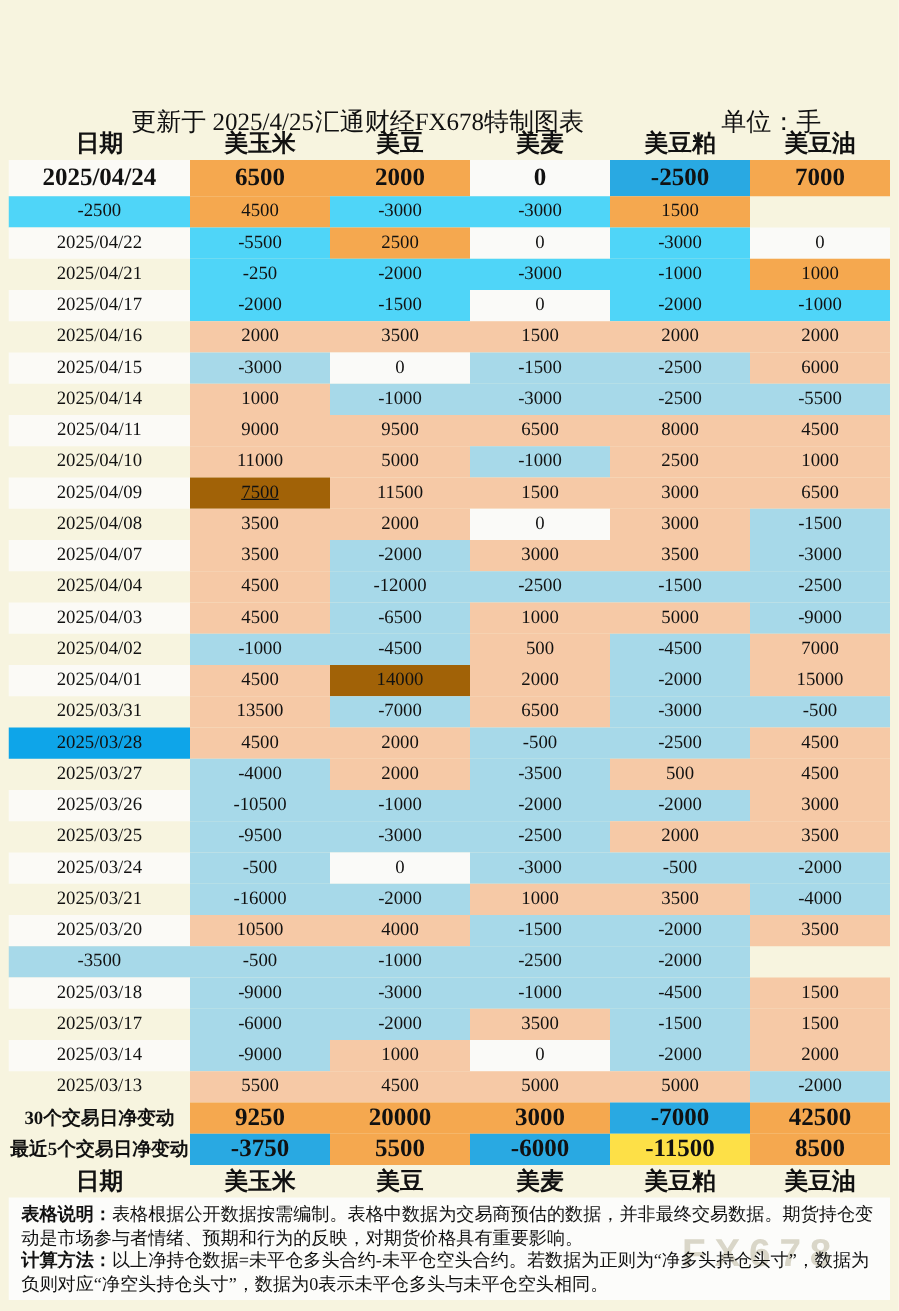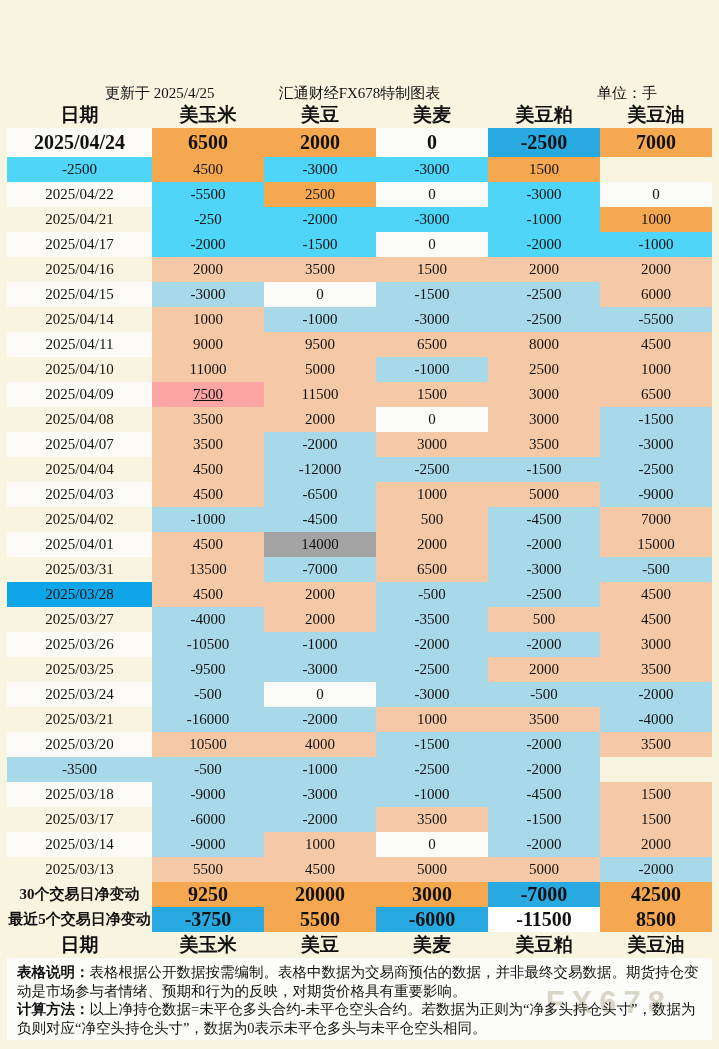--- a/index.html
+++ b/index.html
@@ -14,21 +14,21 @@
   .title-band{
     position:absolute;left:25px;top:28px;width:670px;height:52px;
     background:#FCFCFA;
     display:flex;align-items:center;justify-content:center;
     font-size:40px;font-weight:bold;white-space:nowrap;letter-spacing:0px;
   }
   .t-orange{color:#E8870E;}
   .t-blue{color:#35ACEE;}
   .subtitle-row{
     position:absolute;left:7px;top:84px;width:705px;height:18px;
-    font-size:15px;
+    font-size:20px;
   }
   .sub-updated{position:absolute;left:98px;top:0;}
   .sub-source{position:absolute;left:0;right:0;top:0;text-align:center;}
   .sub-unit{position:absolute;right:55px;top:0;}
   .tbl{
     position:absolute;left:7px;top:102px;width:705px;
     display:flex;flex-direction:column;
   }
   .row{
     display:grid;
@@ -154,21 +154,21 @@
       <div class="row data-row">
         <div class="cell">2025/04/10</div>
         <div class="cell" style="background: rgb(246, 201, 166);">11000</div>
         <div class="cell" style="background: rgb(246, 201, 166);">5000</div>
         <div class="cell" style="background: rgb(167, 217, 233);">-1000</div>
         <div class="cell" style="background: rgb(246, 201, 166);">2500</div>
         <div class="cell" style="background: rgb(246, 201, 166);">1000</div>
       </div>
       <div class="row data-row">
         <div class="cell" style="background: rgb(251, 250, 246);">2025/04/09</div>
-        <div class="cell" style="background: #fca5a5; text-decoration: underline;">7500</div>
+        <div class="cell" style="background: #a16207; text-decoration: underline;">7500</div>
         <div class="cell" style="background: rgb(246, 201, 166);">11500</div>
         <div class="cell" style="background: rgb(246, 201, 166);">1500</div>
         <div class="cell" style="background: rgb(246, 201, 166);">3000</div>
         <div class="cell" style="background: rgb(246, 201, 166);">6500</div>
       </div>
       <div class="row data-row">
         <div class="cell">2025/04/08</div>
         <div class="cell" style="background: rgb(246, 201, 166);">3500</div>
         <div class="cell" style="background: rgb(246, 201, 166);">2000</div>
         <div class="cell" style="background: rgb(250, 250, 248);">0</div>
@@ -203,21 +203,21 @@
         <div class="cell">2025/04/02</div>
         <div class="cell" style="background: rgb(167, 217, 233);">-1000</div>
         <div class="cell" style="background: rgb(167, 217, 233);">-4500</div>
         <div class="cell" style="background: rgb(246, 201, 166);">500</div>
         <div class="cell" style="background: rgb(167, 217, 233);">-4500</div>
         <div class="cell" style="background: rgb(246, 201, 166);">7000</div>
       </div>
       <div class="row data-row">
         <div class="cell" style="background: rgb(251, 250, 246);">2025/04/01</div>
         <div class="cell" style="background: rgb(246, 201, 166);">4500</div>
-        <div class="cell" style="background: #a3a3a3;">14000</div>
+        <div class="cell" style="background: #a16207;">14000</div>
         <div class="cell" style="background: rgb(246, 201, 166);">2000</div>
         <div class="cell" style="background: rgb(167, 217, 233);">-2000</div>
         <div class="cell" style="background: rgb(246, 201, 166);">15000</div>
       </div>
       <div class="row data-row">
         <div class="cell">2025/03/31</div>
         <div class="cell" style="background: rgb(246, 201, 166);">13500</div>
         <div class="cell" style="background: rgb(167, 217, 233);">-7000</div>
         <div class="cell" style="background: rgb(246, 201, 166);">6500</div>
         <div class="cell" style="background: rgb(167, 217, 233);">-3000</div>
@@ -324,21 +324,21 @@
         <div class="cell val" style="background: rgb(245, 168, 79);">20000</div>
         <div class="cell val" style="background: rgb(245, 168, 79);">3000</div>
         <div class="cell val" style="background: rgb(41, 169, 226);">-7000</div>
         <div class="cell val" style="background: rgb(245, 168, 79);">42500</div>
       </div>
       <div class="row summary-row">
         <div class="cell lbl">最近5个交易日净变动</div>
         <div class="cell val" style="background: rgb(41, 169, 226);">-3750</div>
         <div class="cell val" style="background: rgb(245, 168, 79);">5500</div>
         <div class="cell val" style="background: rgb(41, 169, 226);">-6000</div>
-        <div class="cell val" style="background: #ffffff;">-11500</div>
+        <div class="cell val" style="background: #fde047;">-11500</div>
         <div class="cell val" style="background: rgb(245, 168, 79);">8500</div>
       </div>
       <div class="row hdr-row">
         <div class="cell">日期</div>
         <div class="cell">美玉米</div>
         <div class="cell">美豆</div>
         <div class="cell">美麦</div>
         <div class="cell">美豆粕</div>
         <div class="cell">美豆油</div>
       </div>

